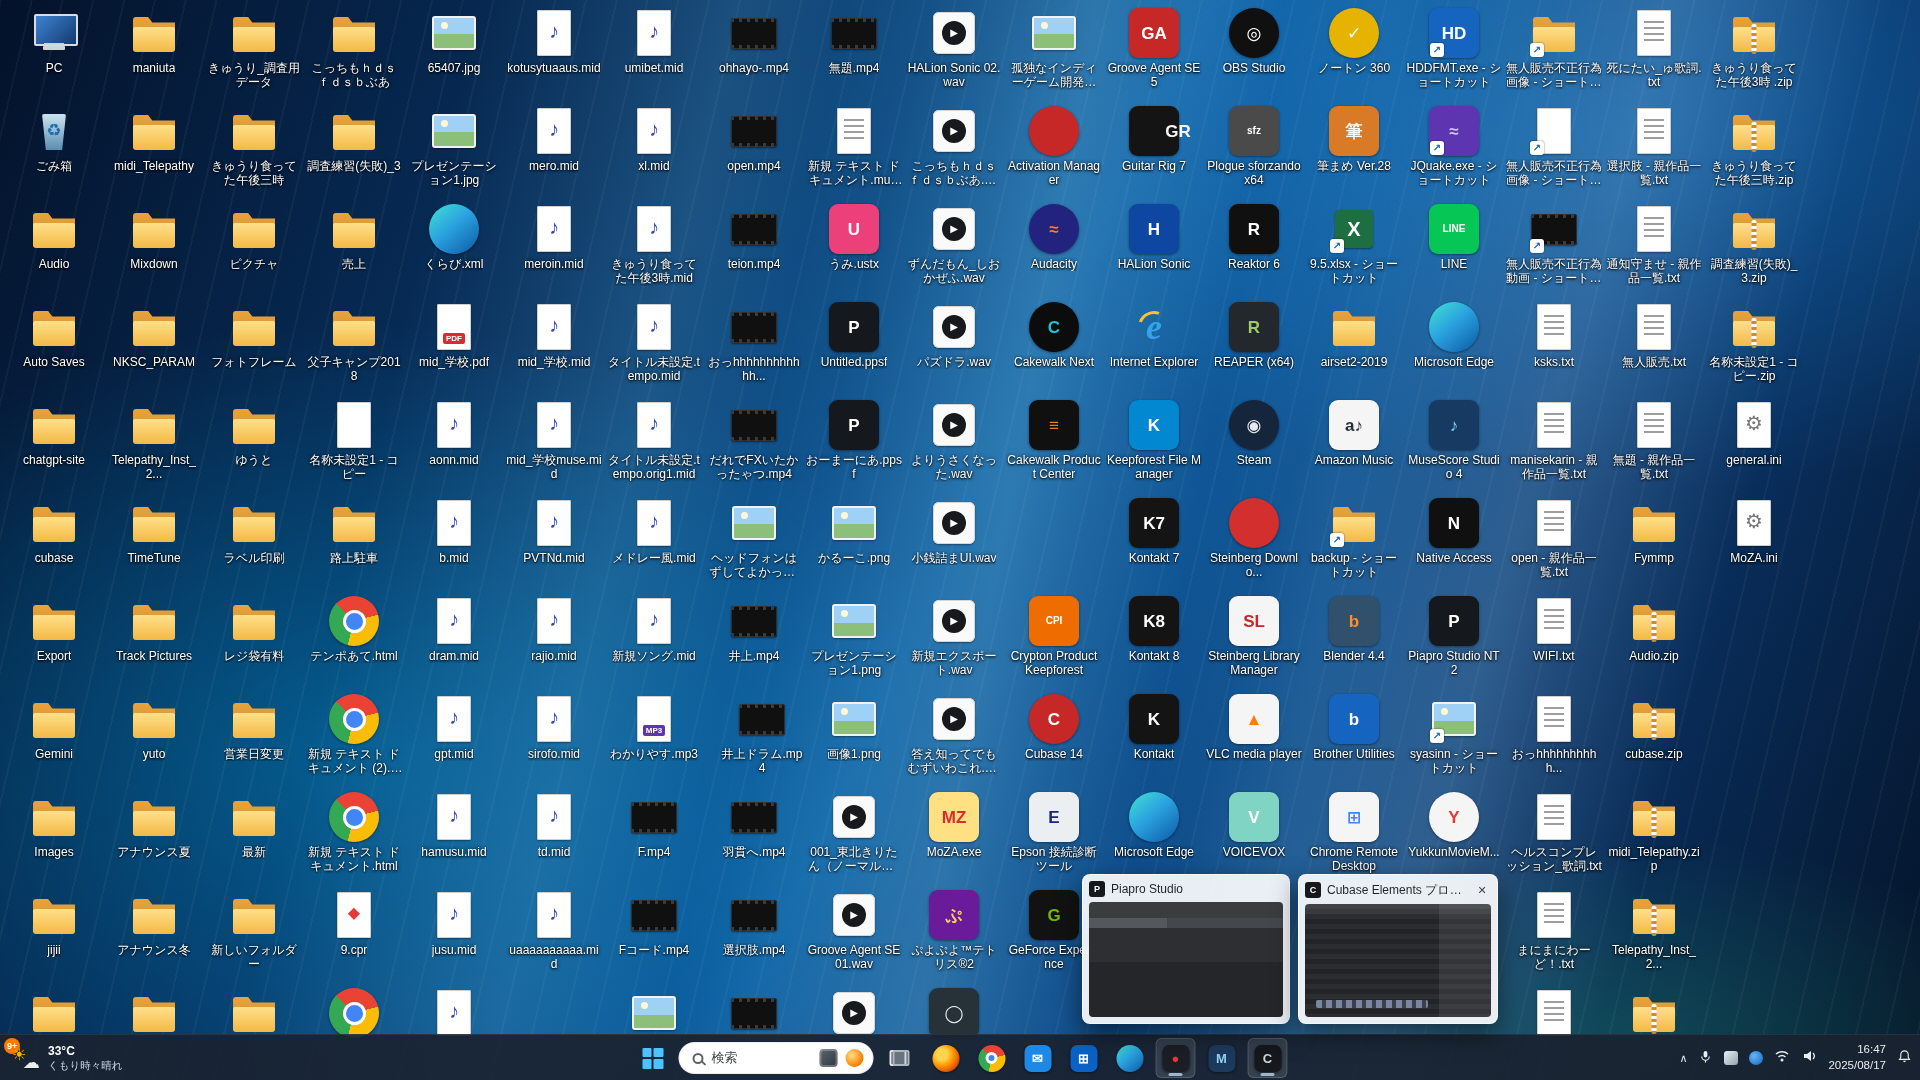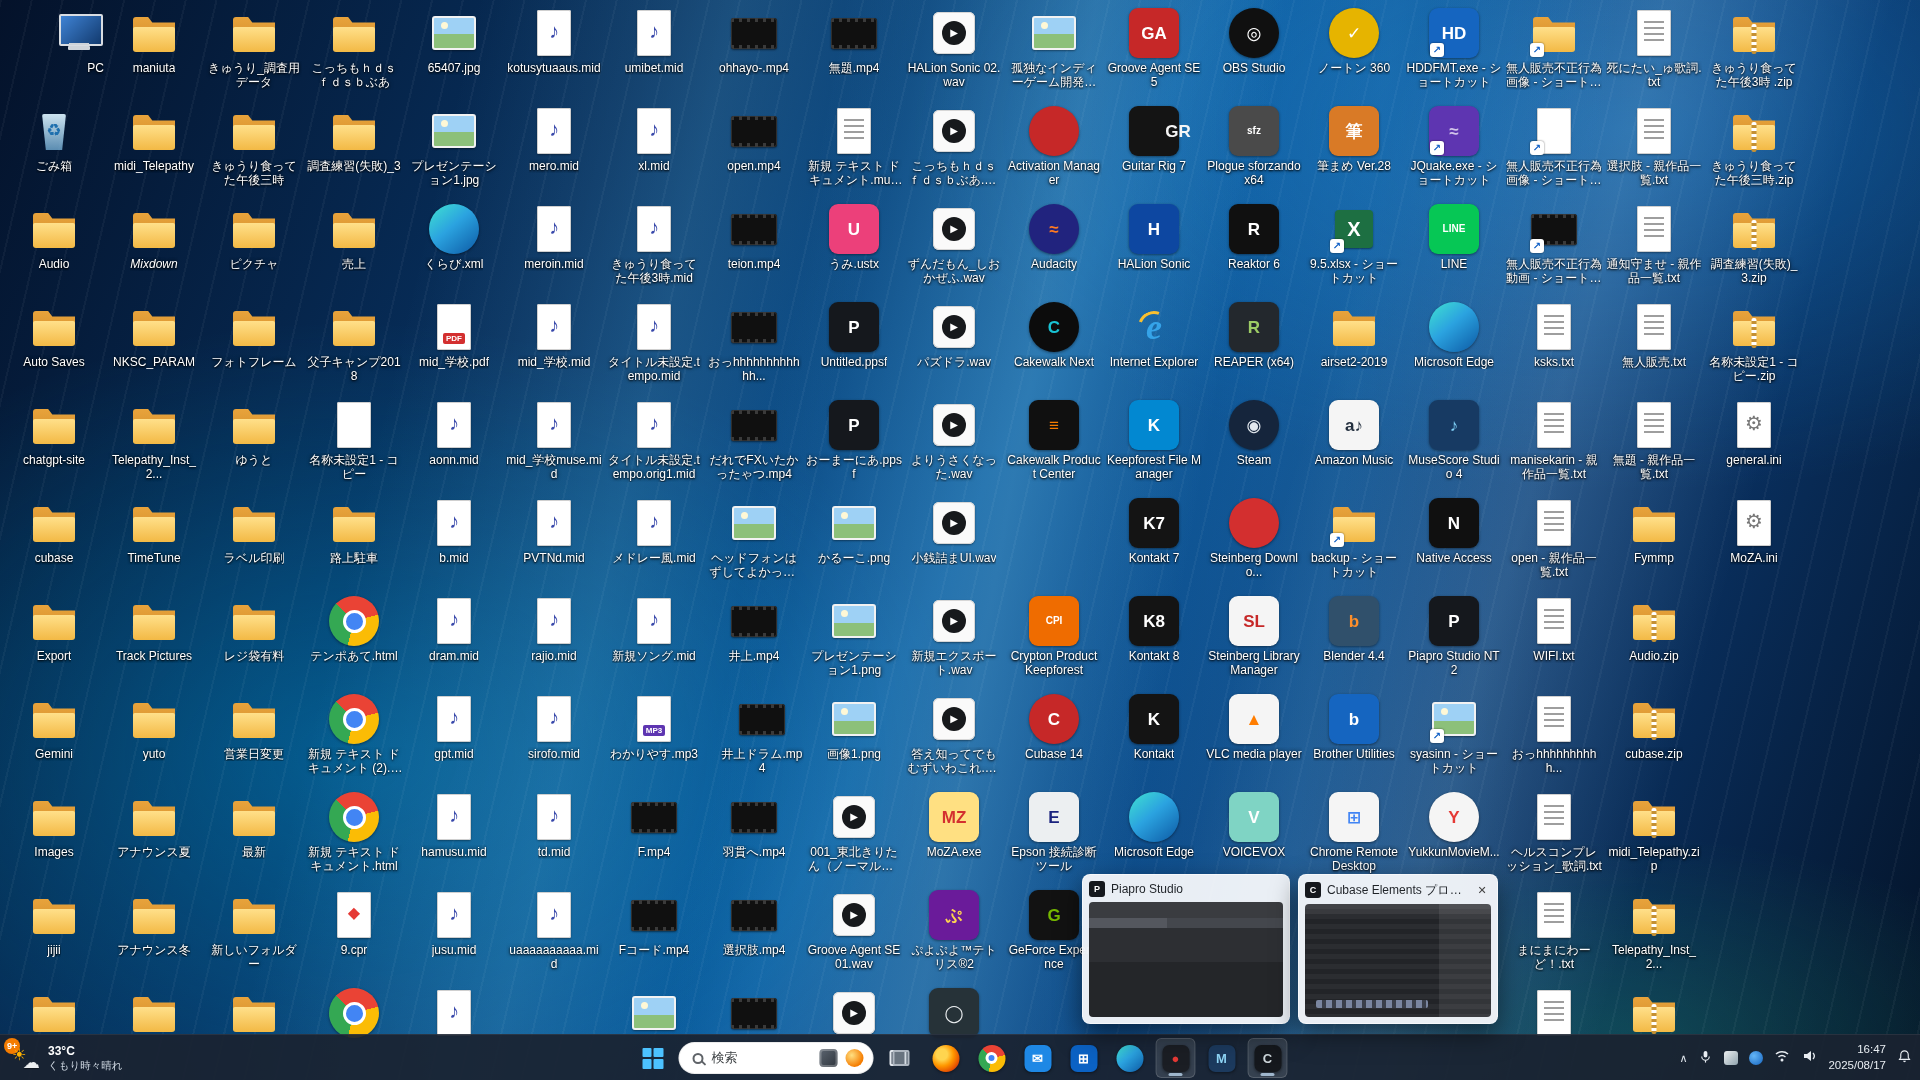--- a/index.html
+++ b/index.html
@@ -152,21 +152,21 @@
       linear-gradient(180deg, rgba(255,255,255,.1) 0 10px, transparent 10px),
       repeating-linear-gradient(180deg, #2b2d31 0 5px, #222428 5px 10px); }
   .thumb-cubase::after { content:""; position:absolute; left:6%; bottom:8%; width:60%; height:8px; border-radius:2px;
     background:repeating-linear-gradient(90deg,#7a86a0 0 6px, #3a3f4a 6px 10px); }
 </style>
 </head>
 <body>
 
 <div class="desktop">
   <div class="grid">
-      <div class="cell" style="grid-area: 1 / 1; align-items: flex-end;">
+      <div class="cell" style="grid-area: 1 / 1;">
         <div class="ig ig-pc"></div>
     <div class="lbl">PC</div>
   </div>
       <div class="cell" style="grid-area: 1 / 2;">
         <div class="ig ig-folder"></div>
     <div class="lbl">maniuta</div>
   </div>
       <div class="cell" style="grid-area: 1 / 3;">
         <div class="ig ig-folder"></div>
     <div class="lbl">きゅうり_調査用データ</div>
@@ -326,21 +326,21 @@
       <div class="cell" style="grid-area: 2 / 18;">
         <div class="ig ig-zip">
           <span class="zp"></span>
         </div>
     <div class="lbl">きゅうり食ってた午後三時.zip</div>
   </div>
       <div class="cell" style="grid-area: 3 / 1;">
         <div class="ig ig-folder"></div>
     <div class="lbl">Audio</div>
   </div>
-      <div class="cell" style="grid-area: 3 / 2; font-style: italic;">
+      <div class="cell" style="grid-area: 3 / 2;">
         <div class="ig ig-folder"></div>
     <div class="lbl">Mixdown</div>
   </div>
       <div class="cell" style="grid-area: 3 / 3;">
         <div class="ig ig-folder"></div>
     <div class="lbl">ピクチャ</div>
   </div>
       <div class="cell" style="grid-area: 3 / 4;">
         <div class="ig ig-folder"></div>
     <div class="lbl">売上</div>

